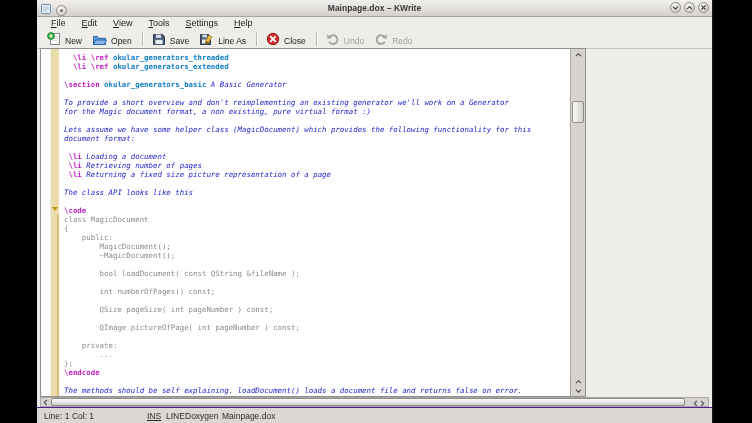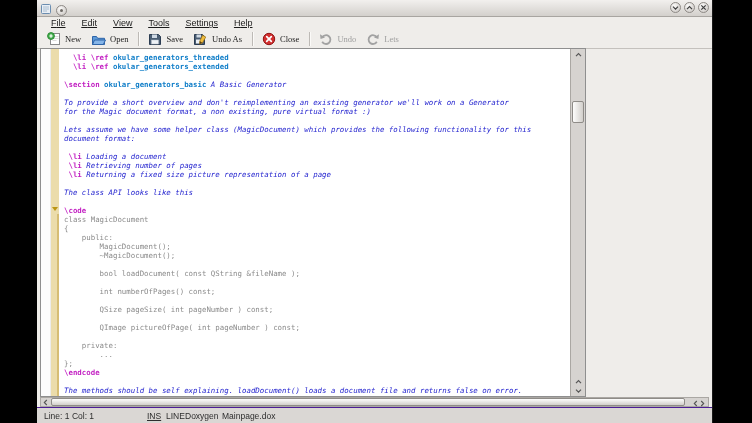--- a/index.html
+++ b/index.html
@@ -14,27 +14,27 @@
   .tb-left{position:absolute;left:3px;top:1px;display:flex;align-items:center;gap:4px;}
   .tb-right{position:absolute;right:3px;top:2px;display:flex;align-items:center;gap:3px;}
   .win-title{position:absolute;left:0;right:0;text-align:center;font-size:8.5px;font-weight:bold;
              color:#3a3a3a;pointer-events:none;}
   .circle-btn{width:11px;height:11px;border-radius:50%;border:1px solid #8e8a86;
               background:radial-gradient(circle at 35% 30%,#fbfaf9,#c7c3bf);
               display:flex;align-items:center;justify-content:center;box-sizing:border-box;}
   
   .menubar{position:absolute;left:0;top:16px;right:0;height:14px;display:flex;align-items:center;
            padding-left:7px;gap:2px;font-size:9px;color:#1b1b1b;}
-  .menu-item{padding:1px 7px;text-decoration:underline;}
+  .menu-item{padding:1px 7px;}
   .menu-item u{text-decoration:underline;}
   
   .toolbar{position:absolute;left:0;top:30px;right:0;height:18px;display:flex;align-items:center;
            padding-left:6px;border-bottom:1px solid #c4c1bd;}
-  .tbtn{display:flex;align-items:center;gap:4px;padding:1px 6px 1px 4px;font-size:8.5px;
-        color:#1c1c1c;background:none;border:none;font-family:Liberation Serif, serif;}
+  .tbtn{display:flex;align-items:flex-end;gap:4px;padding:1px 6px 1px 4px;font-size:8.5px;
+        color:#1c1c1c;background:none;border:none;font-family:Liberation Sans, sans-serif;}
   .tbtn.disabled{color:#a0a0a0;}
   .tbtn .ticon{display:flex;align-items:center;}
   .tsep{width:1px;height:14px;background:#bdbab6;border-right:1px solid #fbfaf8;margin:0 4px;}
   
   .editor-frame{position:absolute;left:3px;top:48px;width:546px;height:349px;background:#fff;
                 border:1px solid #8f8f8f;box-sizing:border-box;}
   .icon-border{position:absolute;left:0;top:0;bottom:0;width:9px;background:#fcfcfc;
                border-right:1px solid #ececec;}
   .fold-margin{position:absolute;left:10px;top:0;bottom:0;width:8px;background:var(--fold-margin);}
   .fold-marker{position:absolute;left:1px;width:0;height:0;border-left:3.5px solid transparent;
@@ -80,20 +80,21 @@
               <rect x="1.5" y="1.5" width="9" height="9" rx="1" fill="#e8eef5" stroke="#6b8db0"></rect>
               <path d="M3 4h6M3 6h6M3 8h4" stroke="#9ab0c6" stroke-width="0.8" fill="none"></path>
             </svg>
         </span>
         <span class="circle-btn">
           <svg width="5" height="5">
               <circle cx="2.5" cy="2.5" r="1.5" fill="#6f6b67"></circle>
             </svg>
         </span>
       </div>
+      <span class="win-title">Mainpage.dox – KWrite</span>
       <div class="tb-right">
         <span class="circle-btn">
           <svg width="7" height="6" viewBox="0 0 7 6">
               <path d="M1 1.6l2.5 2.5L6 1.6" fill="none" stroke="#3e3e3e" stroke-width="1.2"></path>
             </svg>
         </span>
         <span class="circle-btn">
           <svg width="7" height="6" viewBox="0 0 7 6">
               <path d="M1 4.2l2.5-2.5L6 4.2" fill="none" stroke="#3e3e3e" stroke-width="1.2"></path>
             </svg>
@@ -150,21 +151,21 @@
         <button class="tbtn">
           <span class="ticon">
             <svg width="15" height="14" viewBox="0 0 15 14">
               <path d="M1.5 2.5h8l2 2v8h-10z" fill="#4a5d73" stroke="#2c3d52"></path>
               <rect x="3.5" y="2.5" width="4.5" height="3" fill="#cfd9e4"></rect>
               <rect x="3" y="7.5" width="6" height="4" fill="#eef2f6"></rect>
               <path d="M9.6 3.2l3.2 1.8-3.4 6-2.8 1 .2-2.9z" fill="#f0bc3e" stroke="#96711c" stroke-width="0.7"></path>
               <path d="M6.6 11.9l2.8-1-2.6-1.9z" fill="#5a4010"></path>
             </svg>
           </span>
-          <span>Undo As</span>
+          <span>Line As</span>
         </button>
         <div class="tsep"></div>
         <button class="tbtn">
           <span class="ticon">
             <svg width="14" height="14" viewBox="0 0 14 14">
               <circle cx="7" cy="7" r="5.7" fill="#d22f2f" stroke="#8f1414"></circle>
               <path d="M4.7 4.7l4.6 4.6M9.3 4.7l-4.6 4.6" stroke="#fff" stroke-width="1.7" stroke-linecap="round"></path>
             </svg>
           </span>
           <span>Close</span>
@@ -181,21 +182,21 @@
         </button>
         <button class="tbtn disabled">
           <span class="ticon">
             <svg width="14" height="14" viewBox="0 0 14 14">
               <g transform="translate(14,0) scale(-1,1)">
                 <path d="M3.2 5.4A4.4 4.4 0 1 1 3.2 9.8" fill="none" stroke="#a2a2a2" stroke-width="1.8"></path>
                 <path d="M1 2.2l.6 4.8 4.4-1.6z" fill="#a2a2a2"></path>
               </g>
             </svg>
           </span>
-          <span>Lets</span>
+          <span>Redo</span>
         </button>
       </div>
 
     <div class="editor-frame">
       <div class="icon-border"></div>
       <div class="fold-margin">
         <div class="fold-line" style="top: 165px;"></div>
         <div class="fold-marker" style="top: 158px;"></div>
       </div>
       <div class="text-content"><div class="line"><span class="seg-kw">  \li \ref</span><span class="seg-ref"> okular_generators_threaded</span></div><div class="line"><span class="seg-kw">  \li \ref</span><span class="seg-ref"> okular_generators_extended</span></div><div class="line"></div><div class="line"><span class="seg-kw">\section</span><span class="seg-ref"> okular_generators_basic</span><span class="seg-txt"> A Basic Generator</span></div><div class="line"></div><div class="line"><span class="seg-txt">To provide a short overview and don't reimplementing an existing generator we'll work on a Generator</span></div><div class="line"><span class="seg-txt">for the Magic document format, a non existing, pure virtual format :)</span></div><div class="line"></div><div class="line"><span class="seg-txt">Lets assume we have some helper class (MagicDocument) which provides the following functionality for this</span></div><div class="line"><span class="seg-txt">document format:</span></div><div class="line"></div><div class="line"><span class="seg-kw"> \li</span><span class="seg-txt"> Loading a document</span></div><div class="line"><span class="seg-kw"> \li</span><span class="seg-txt"> Retrieving number of pages</span></div><div class="line"><span class="seg-kw"> \li</span><span class="seg-txt"> Returning a fixed size picture representation of a page</span></div><div class="line"></div><div class="line"><span class="seg-txt">The class API looks like this</span></div><div class="line"></div><div class="line"><span class="seg-kw">\code</span></div><div class="line"><span class="seg-code">class MagicDocument</span></div><div class="line"><span class="seg-code">{</span></div><div class="line"><span class="seg-code">    public:</span></div><div class="line"><span class="seg-code">        MagicDocument();</span></div><div class="line"><span class="seg-code">        ~MagicDocument();</span></div><div class="line"></div><div class="line"><span class="seg-code">        bool loadDocument( const QString &amp;fileName );</span></div><div class="line"></div><div class="line"><span class="seg-code">        int numberOfPages() const;</span></div><div class="line"></div><div class="line"><span class="seg-code">        QSize pageSize( int pageNumber ) const;</span></div><div class="line"></div><div class="line"><span class="seg-code">        QImage pictureOfPage( int pageNumber ) const;</span></div><div class="line"></div><div class="line"><span class="seg-code">    private:</span></div><div class="line"><span class="seg-code">        ...</span></div><div class="line"><span class="seg-code">};</span></div><div class="line"><span class="seg-kw">\endcode</span></div><div class="line"></div><div class="line"><span class="seg-txt">The methods should be self explaining. loadDocument() loads a document file and returns false on error.</span></div></div>

